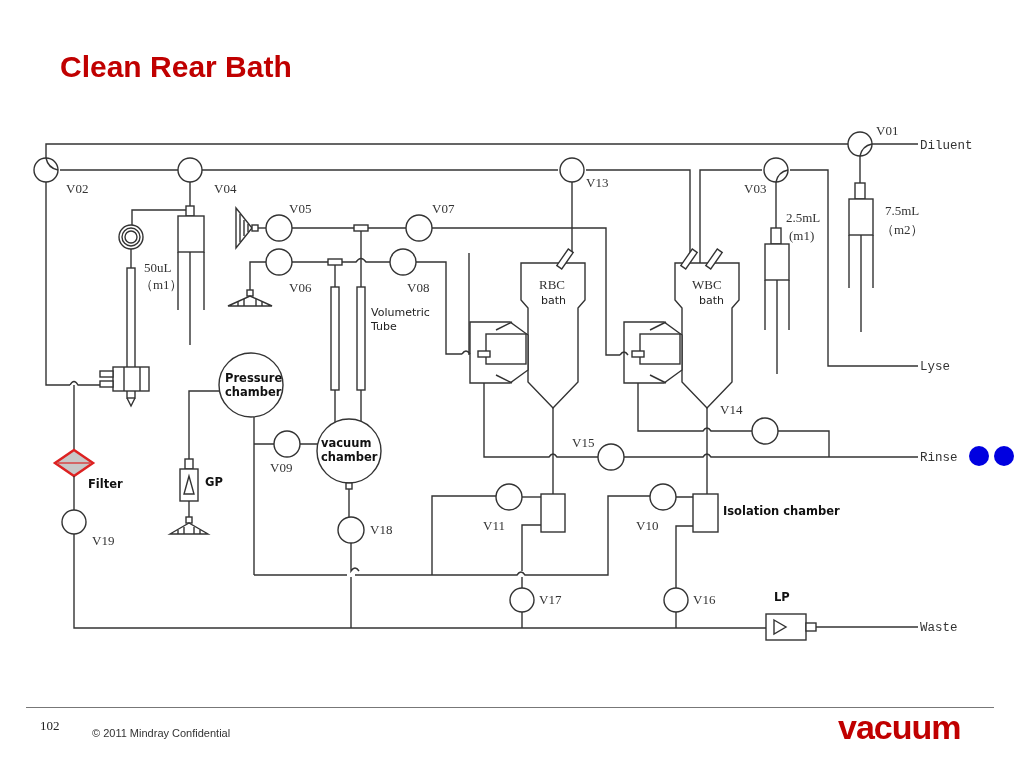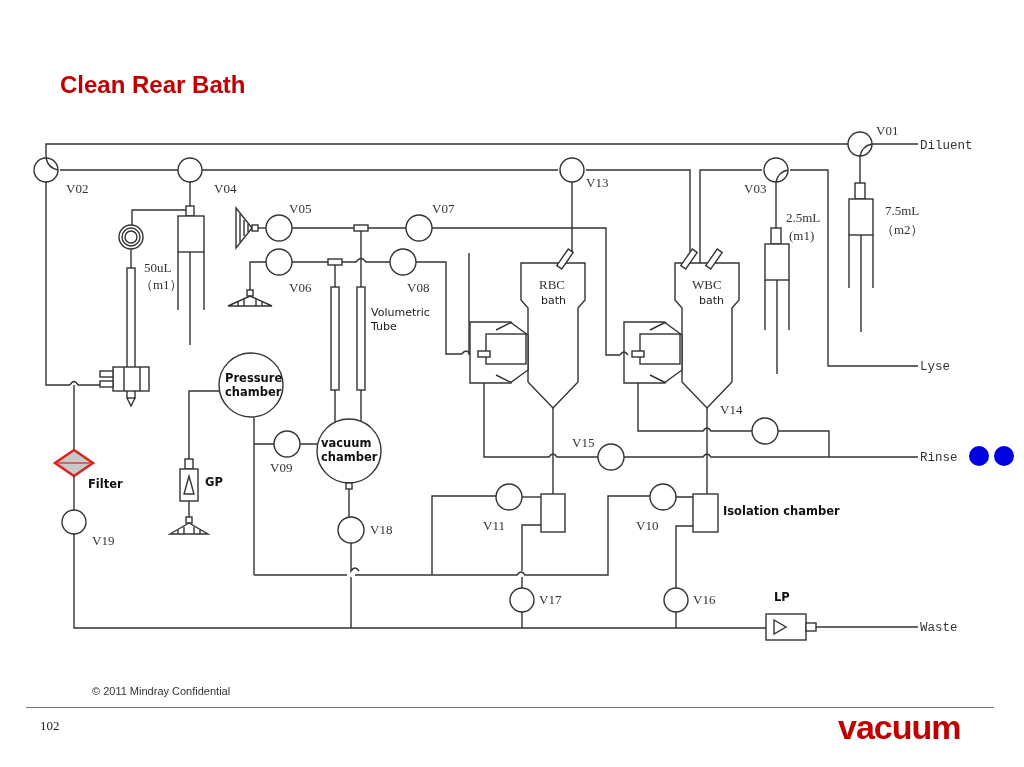--- a/index.html
+++ b/index.html
@@ -1,27 +1,27 @@
 <!DOCTYPE html>
 <html><head>
 <meta charset="utf-8">
 <style>
   html, body { margin: 0; padding: 0; background: #ffffff; }
   body { width: 1024px; height: 767px; position: relative; overflow: hidden; font-family: "Liberation Sans", sans-serif; }
-  .title { position: absolute; left: 60px; top: 50px; font-size: 24px; font-weight: bold; color: #c00000; font-family: "Liberation Sans", sans-serif; margin-top: 21px; }
+  .title { position: absolute; left: 60px; top: 50px; font-size: 30px; font-weight: bold; color: #c00000; font-family: "Liberation Sans", sans-serif; }
   svg.diagram { position: absolute; left: 0; top: 0; }
   .ln { stroke: #333; stroke-width: 1.4; fill: none; }
   .box { stroke: #333; stroke-width: 1.4; fill: #fff; }
   .vlabel { font-family: "Liberation Serif", serif; font-size: 13px; fill: #333; }
   .mono { font-family: "Liberation Mono", monospace; font-size: 12.5px; fill: #333; }
   .bold { font-family: "DejaVu Sans", sans-serif; font-size: 11.5px; font-weight: bold; fill: #111; }
   .sans { font-family: "DejaVu Sans", sans-serif; font-size: 11px; fill: #222; }
   .footer-line { position: absolute; left: 26px; top: 707px; width: 968px; height: 1px; background: #777; }
   .page-num { position: absolute; left: 40px; top: 718px; font-size: 13px; color: #222; font-family: Liberation Serif, serif; }
-  .copyright { position: absolute; left: 92px; top: 685px; font-size: 11px; color: #333; }
+  .copyright { position: absolute; left: 92px; top: 727px; font-size: 11px; color: #333; }
   .logo { position: absolute; left: 838px; top: 708px; font-size: 34px; font-weight: bold; color: #c00000; letter-spacing: -1px; font-family: "Liberation Sans", sans-serif; }
 </style>
 </head>
 <body>
 
 <div class="title">Clean Rear Bath</div>
 
 <svg class="diagram" width="1024" height="767">
 
   <g>

